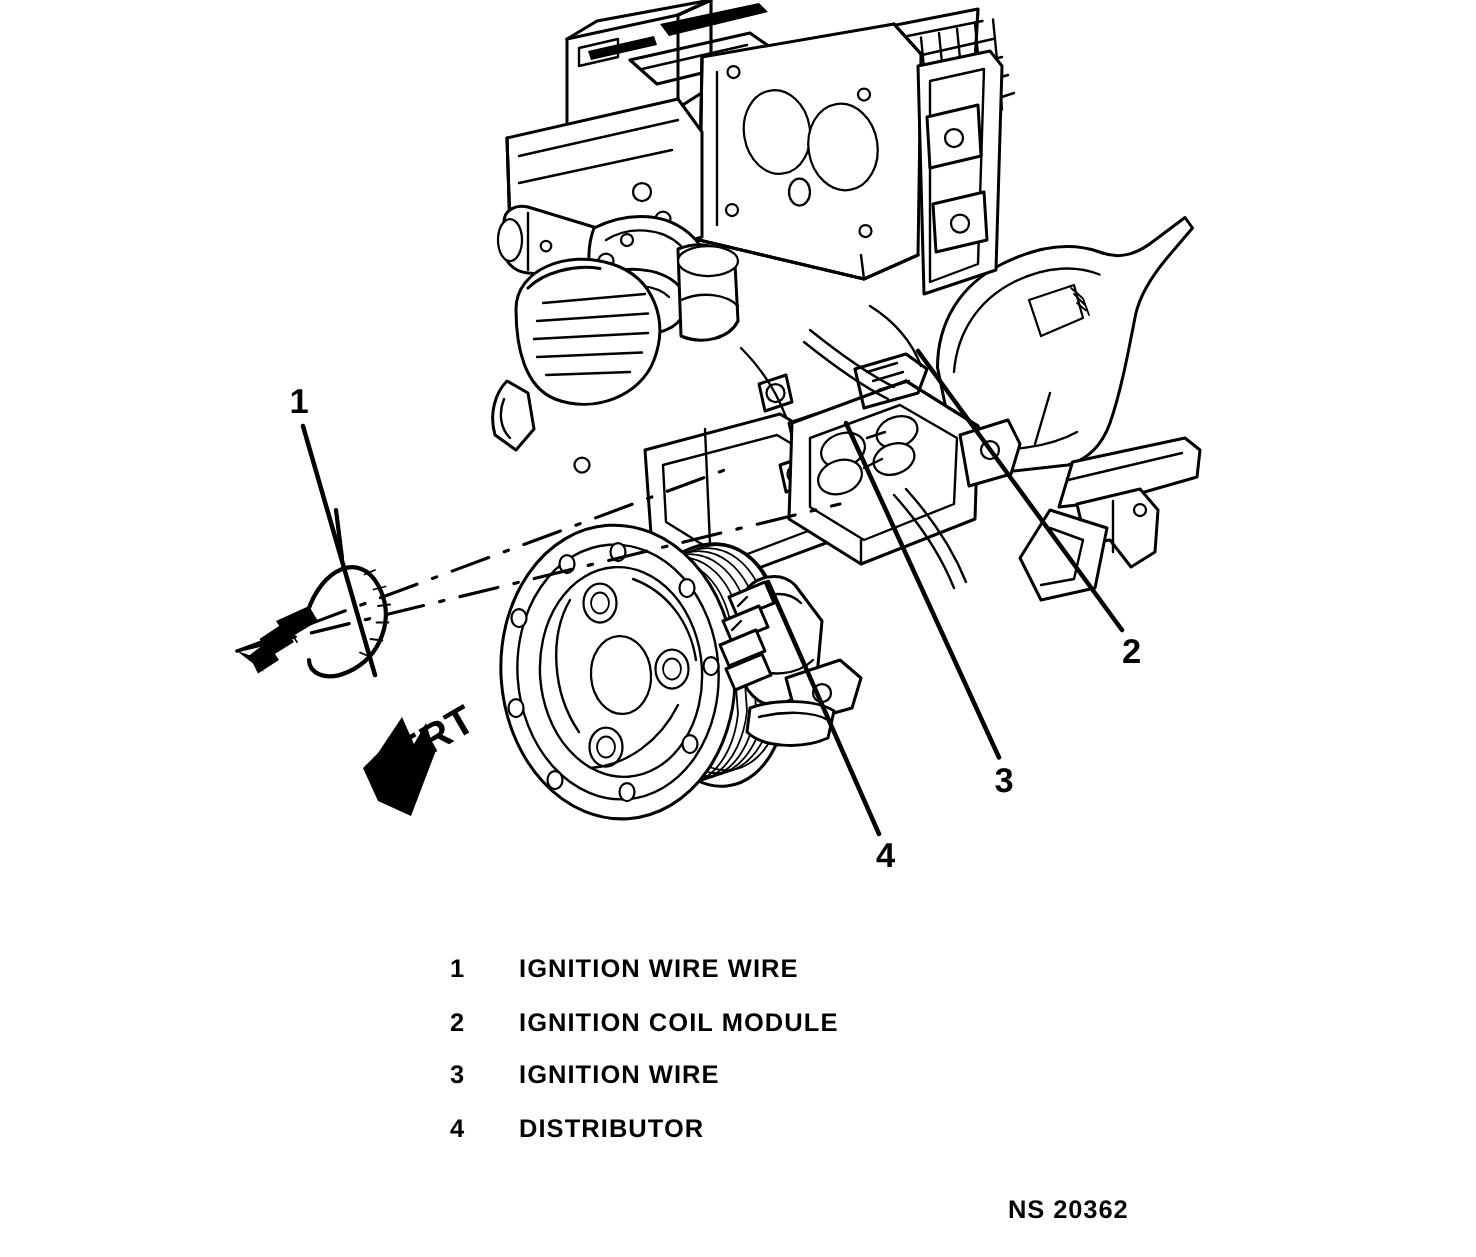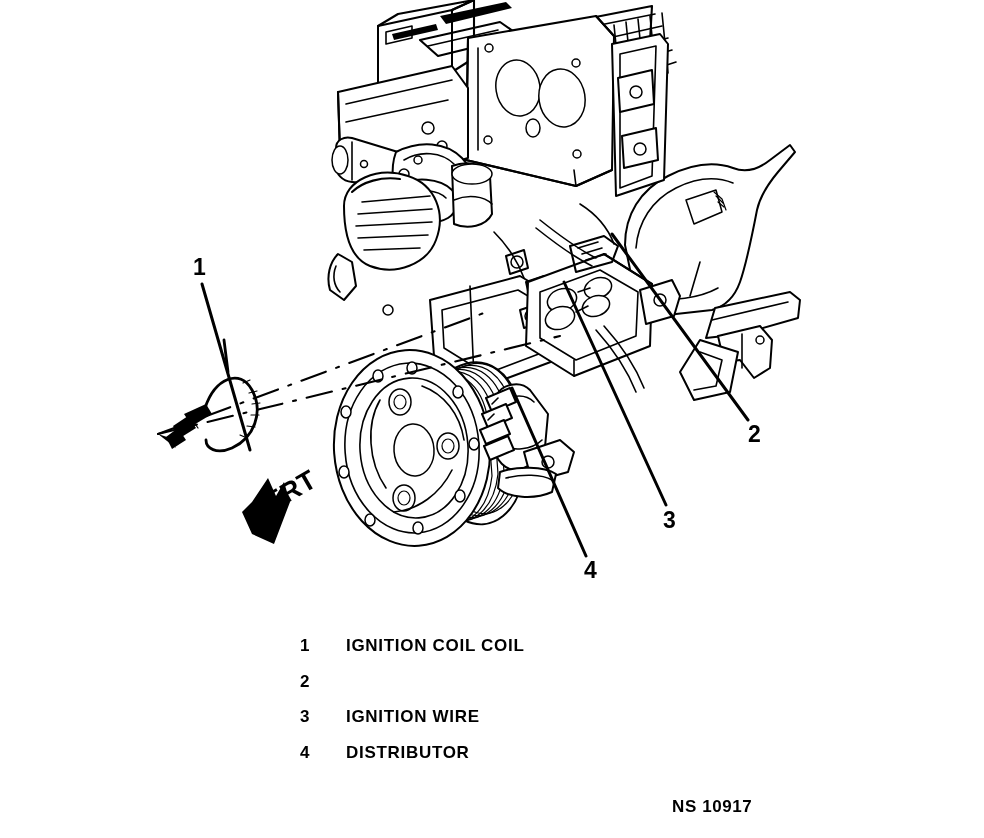--- a/index.html
+++ b/index.html
@@ -369,34 +369,35 @@
         <path class="sol" d="M268 478 L276 496 L284 482 L290 502 L274 544 L252 534 L242 512 L252 502 Z"></path>
         <text class="frt-label" x="272" y="512" transform="rotate(-30 272 512)">FRT</text>
       </g>
     </svg>
   </div>
 
   <div id="legend">
 
     <div class="legend-row">
       <span class="legend-num">1</span>
-      <span class="legend-label">IGNITION COIL COIL</span>
+      <span class="legend-label">IGNITION WIRE WIRE</span>
     </div>
 
     <div class="legend-row">
       <span class="legend-num">2</span>
+      <span class="legend-label">IGNITION COIL MODULE</span>
     </div>
 
     <div class="legend-row">
       <span class="legend-num">3</span>
       <span class="legend-label">IGNITION WIRE</span>
     </div>
 
     <div class="legend-row">
       <span class="legend-num">4</span>
       <span class="legend-label">DISTRIBUTOR</span>
     </div>
 
   </div>
 
-  <div id="figure-id">NS 10917</div>
+  <div id="figure-id">NS 20362</div>
 
 </div>
 
 </body></html>

